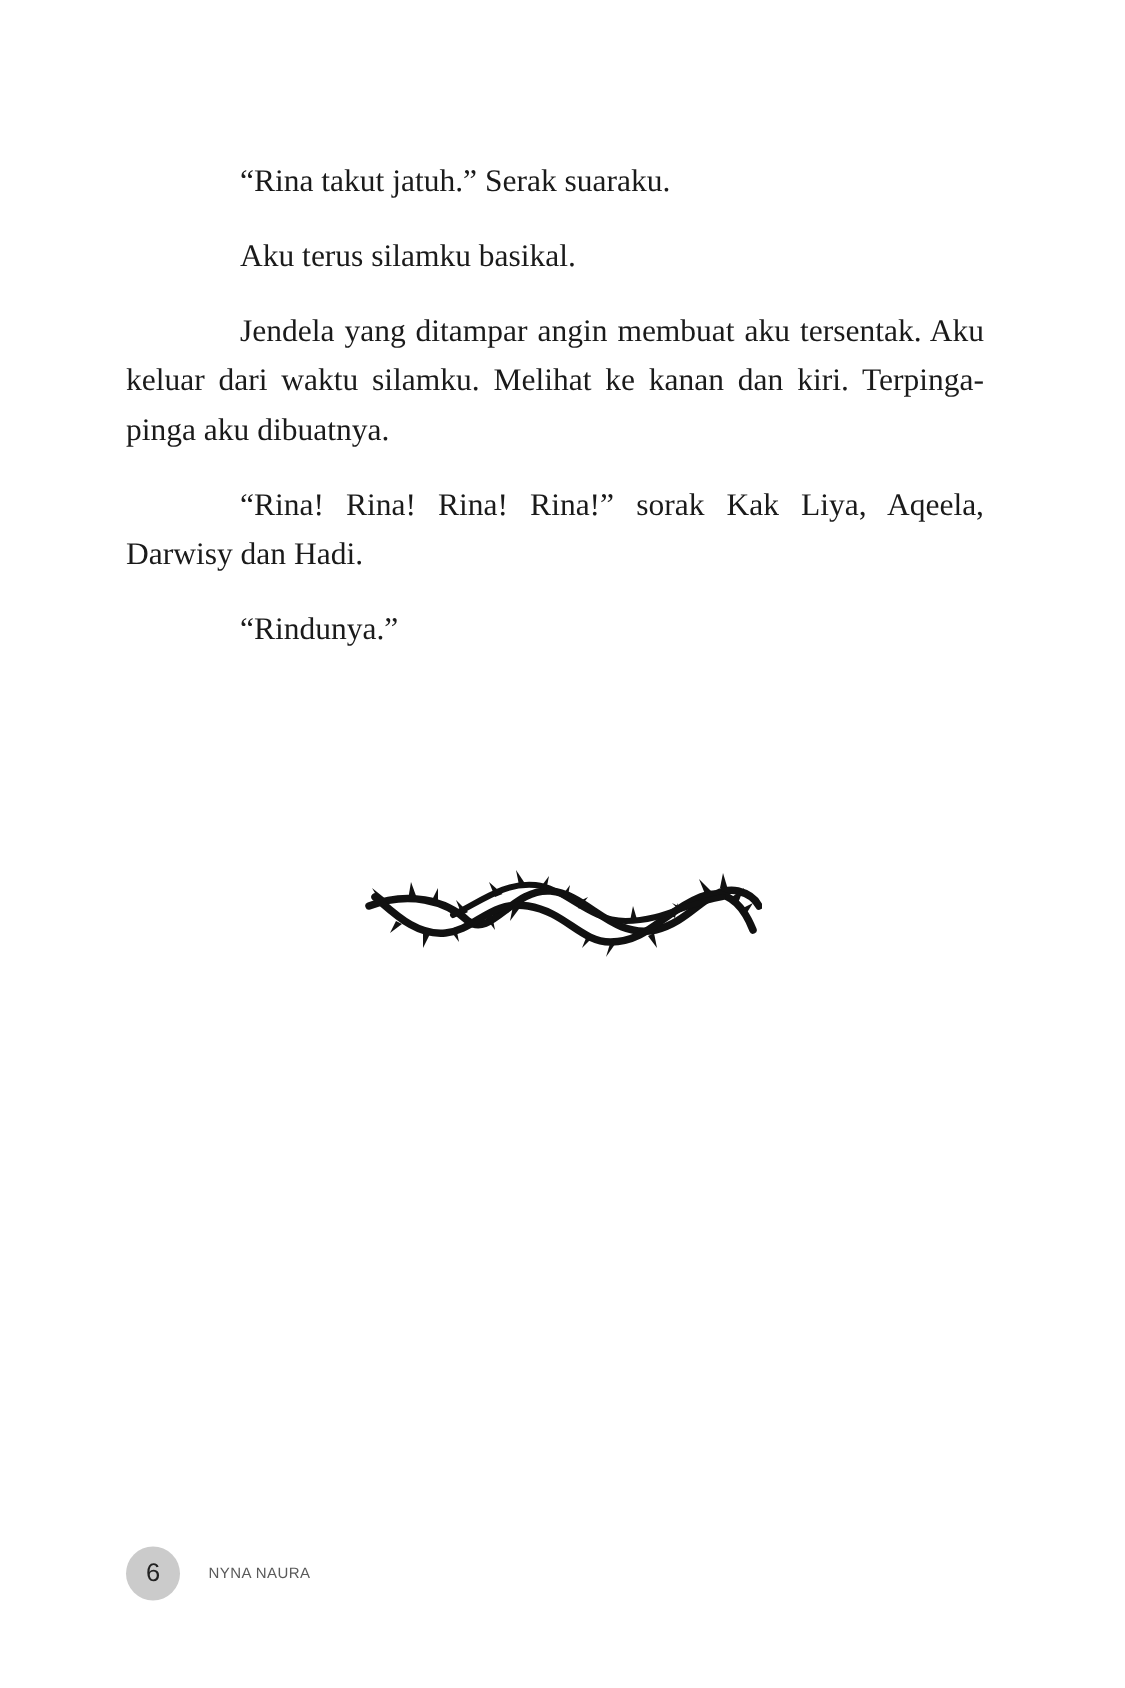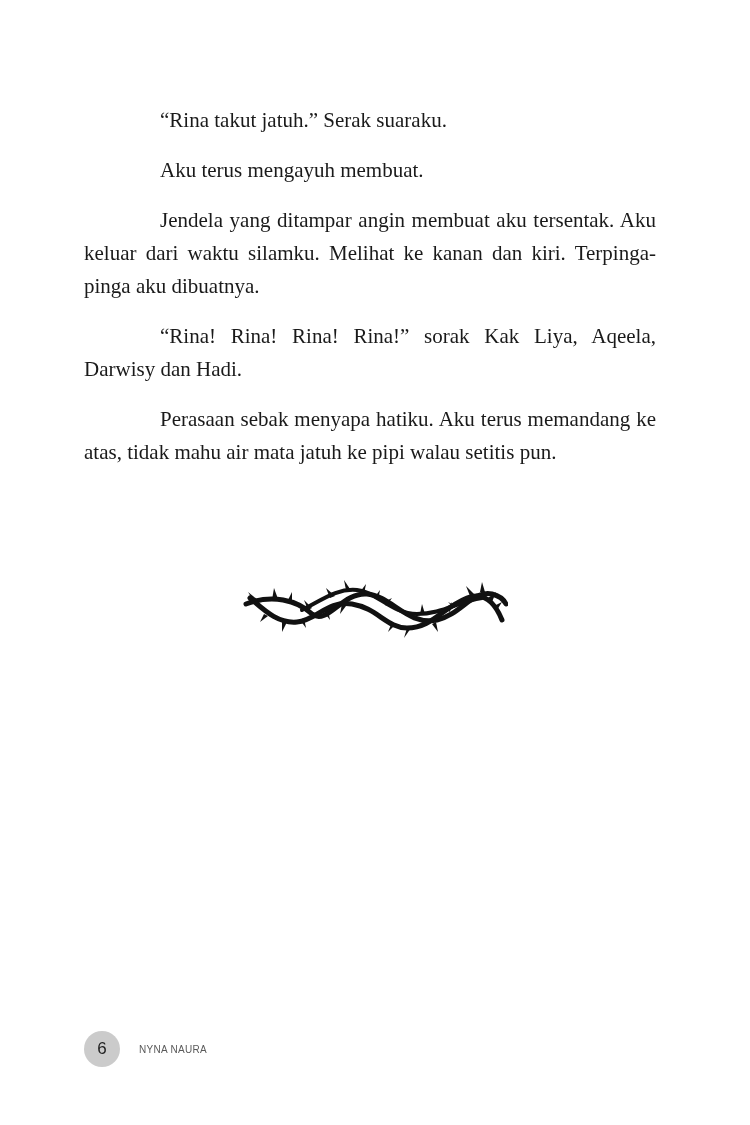--- a/index.html
+++ b/index.html
@@ -71,24 +71,24 @@
       color: #5a5a5a;
     }
   </style>
 </head>
 <body>
 
 <div class="page">
 
   <div class="text-block">
     <p class="para">“Rina takut jatuh.” Serak suaraku.</p>
-    <p class="para">Aku terus mengayuh membuat.</p>
+    <p class="para">Aku terus silamku basikal.</p>
     <p class="para">Jendela yang ditampar angin membuat aku tersentak. Aku keluar dari waktu silamku. Melihat ke kanan dan kiri. Terpinga-pinga aku dibuatnya.</p>
     <p class="para">“Rina! Rina! Rina! Rina!” sorak Kak Liya, Aqeela, Darwisy dan Hadi.</p>
-    <p class="para">Perasaan sebak menyapa hatiku. Aku terus memandang ke atas, tidak mahu air mata jatuh ke pipi walau setitis pun.</p>
+    <p class="para">“Rindunya.”</p>
   </div>
 
   <div class="ornament">
     <svg width="266" height="60" viewBox="0 0 266 60" xmlns="http://www.w3.org/2000/svg">
       <g fill="none" stroke="#111" stroke-linecap="round">
 
         <path d="M4 24 C 30 14, 55 20, 70 34 C 85 46, 100 12, 125 14 C 150 16, 165 46, 195 40 C 220 34, 230 10, 250 14 C 258 16, 262 20, 264 24" stroke-width="5"></path>
 
         <path d="M8 18 C 20 28, 35 44, 55 42 C 75 40, 85 20, 110 24 C 135 28, 145 48, 165 48 C 190 48, 200 28, 225 18 C 240 12, 252 20, 260 40" stroke-width="5"></path>
 

